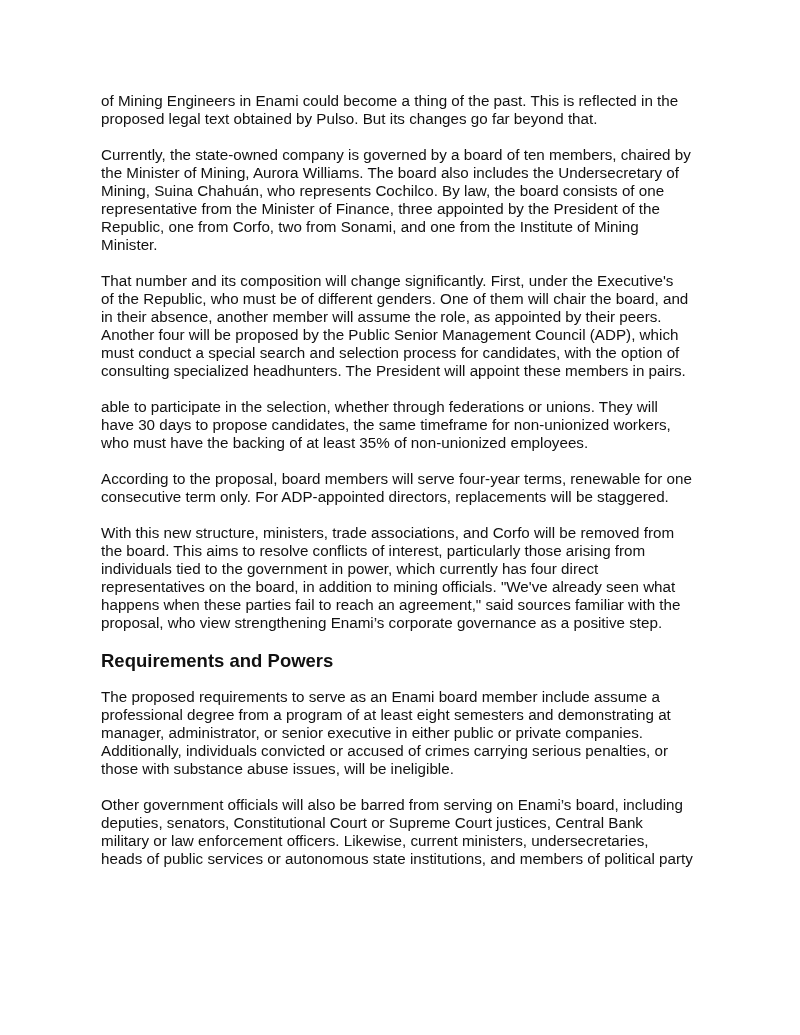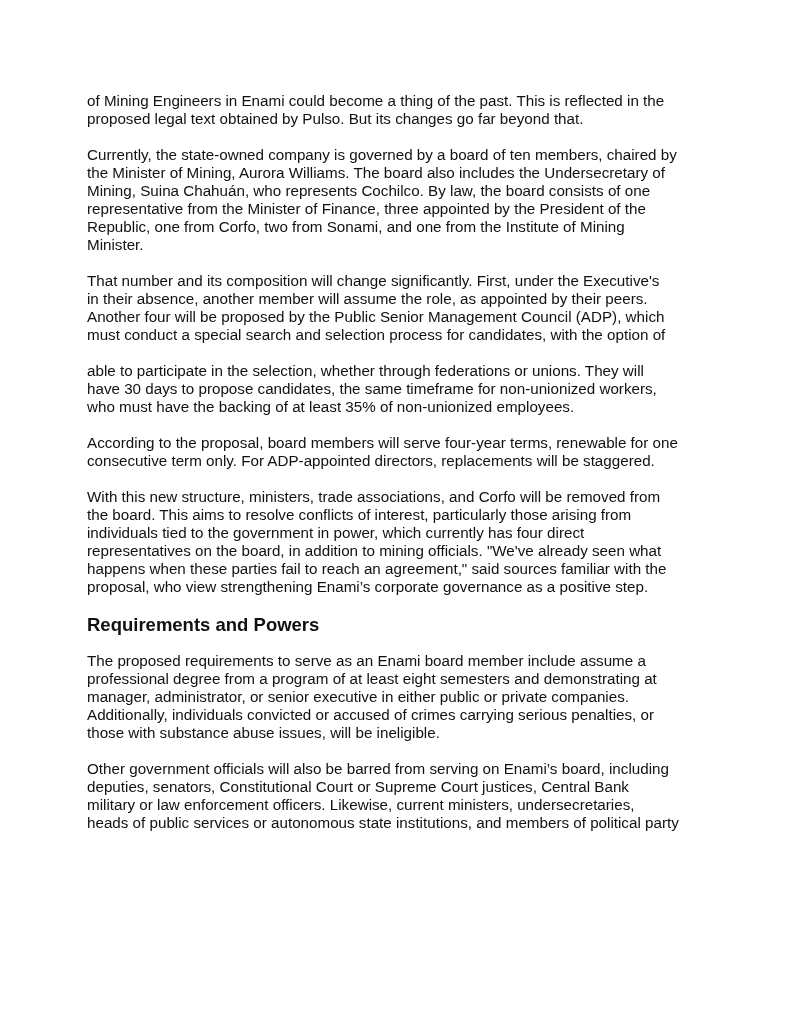--- a/index.html
+++ b/index.html
@@ -8,21 +8,21 @@
       background: #ffffff;
     }
     body {
       width: 800px;
       height: 1035px;
       position: relative;
       overflow: hidden;
     }
     .page {
       position: absolute;
-      left: 87px;
+      left: 101px;
       top: 92px;
       width: 610px;
       font-family: "Liberation Sans", sans-serif;
       font-size: 15.2px;
       line-height: 18px;
       color: #111111;
     }
     .para {
       margin: 0 0 18px 0;
       white-space: nowrap;
@@ -53,23 +53,25 @@
     <span class="line">Currently, the state-owned company is governed by a board of ten members, chaired by</span>
     <span class="line">the Minister of Mining, Aurora Williams. The board also includes the Undersecretary of</span>
     <span class="line">Mining, Suina Chahuán, who represents Cochilco. By law, the board consists of one</span>
     <span class="line">representative from the Minister of Finance, three appointed by the President of the</span>
     <span class="line">Republic, one from Corfo, two from Sonami, and one from the Institute of Mining</span>
     <span class="line">Minister.</span>
   </p>
 
   <p class="para">
     <span class="line">That number and its composition will change significantly. First, under the Executive's</span>
+    <span class="line">of the Republic, who must be of different genders. One of them will chair the board, and</span>
     <span class="line">in their absence, another member will assume the role, as appointed by their peers.</span>
     <span class="line">Another four will be proposed by the Public Senior Management Council (ADP), which</span>
     <span class="line">must conduct a special search and selection process for candidates, with the option of</span>
+    <span class="line">consulting specialized headhunters. The President will appoint these members in pairs.</span>
   </p>
 
   <p class="para">
     <span class="line">able to participate in the selection, whether through federations or unions. They will</span>
     <span class="line">have 30 days to propose candidates, the same timeframe for non-unionized workers,</span>
     <span class="line">who must have the backing of at least 35% of non-unionized employees.</span>
   </p>
 
   <p class="para">
     <span class="line">According to the proposal, board members will serve four-year terms, renewable for one</span>

